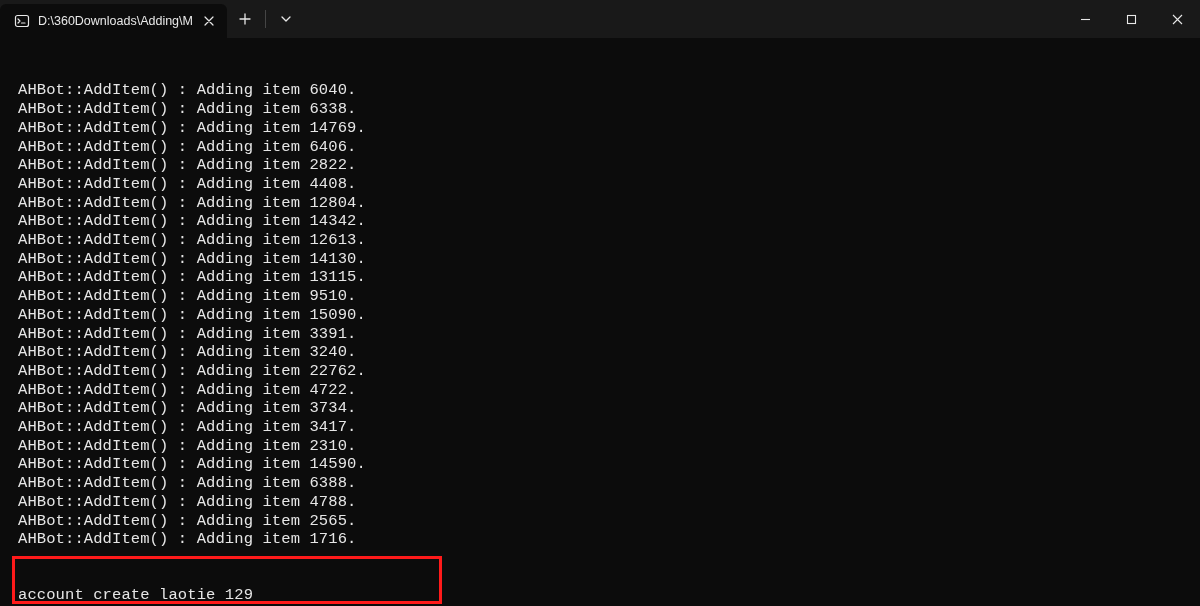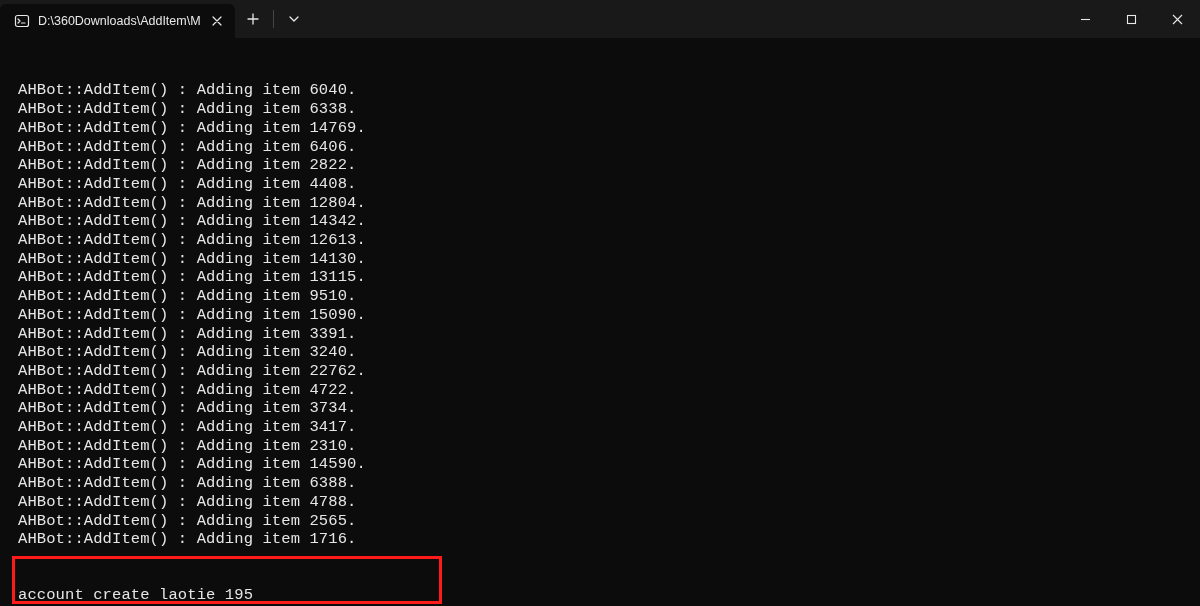--- a/index.html
+++ b/index.html
@@ -23,21 +23,21 @@
 
 <div class="titlebar">
   <div class="tab">
     <span class="icon">
       <svg width="16" height="16" viewBox="0 0 16 16">
           <rect x="1.5" y="2.5" width="13" height="11" rx="2" fill="none" stroke="#e8e8e8" stroke-width="1.2"></rect>
           <path d="M4 6 L6 8 L4 10" fill="none" stroke="#e8e8e8" stroke-width="1.2" stroke-linecap="round" stroke-linejoin="round"></path>
           <line x1="7.5" y1="10" x2="11" y2="10" stroke="#e8e8e8" stroke-width="1.2" stroke-linecap="round"></line>
         </svg>
     </span>
-    <span class="title">D:\360Downloads\AddItem\M</span>
+    <span class="title">D:\360Downloads\Adding\M</span>
     <span class="close">
       <svg width="10" height="10" viewBox="0 0 10 10">
           <path d="M1 1 L9 9 M9 1 L1 9" stroke="#e8e8e8" stroke-width="1.2" stroke-linecap="round"></path>
         </svg>
     </span>
   </div>
   <div class="tb-btn">
     <svg width="12" height="12" viewBox="0 0 12 12">
         <path d="M6 1 L6 11 M1 6 L11 6" stroke="#e8e8e8" stroke-width="1.3" stroke-linecap="round"></path>
       </svg>
@@ -63,20 +63,20 @@
     <div class="sysbtn">
       <svg width="11" height="11" viewBox="0 0 11 11">
           <path d="M1 1 L10 10 M10 1 L1 10" stroke="#e8e8e8" stroke-width="1.1"></path>
         </svg>
     </div>
   </div>
 </div>
 
 <div class="terminal">
   <div id="item-lines"><span class="line">AHBot::AddItem() : Adding item 6040.</span><span class="line">AHBot::AddItem() : Adding item 6338.</span><span class="line">AHBot::AddItem() : Adding item 14769.</span><span class="line">AHBot::AddItem() : Adding item 6406.</span><span class="line">AHBot::AddItem() : Adding item 2822.</span><span class="line">AHBot::AddItem() : Adding item 4408.</span><span class="line">AHBot::AddItem() : Adding item 12804.</span><span class="line">AHBot::AddItem() : Adding item 14342.</span><span class="line">AHBot::AddItem() : Adding item 12613.</span><span class="line">AHBot::AddItem() : Adding item 14130.</span><span class="line">AHBot::AddItem() : Adding item 13115.</span><span class="line">AHBot::AddItem() : Adding item 9510.</span><span class="line">AHBot::AddItem() : Adding item 15090.</span><span class="line">AHBot::AddItem() : Adding item 3391.</span><span class="line">AHBot::AddItem() : Adding item 3240.</span><span class="line">AHBot::AddItem() : Adding item 22762.</span><span class="line">AHBot::AddItem() : Adding item 4722.</span><span class="line">AHBot::AddItem() : Adding item 3734.</span><span class="line">AHBot::AddItem() : Adding item 3417.</span><span class="line">AHBot::AddItem() : Adding item 2310.</span><span class="line">AHBot::AddItem() : Adding item 14590.</span><span class="line">AHBot::AddItem() : Adding item 6388.</span><span class="line">AHBot::AddItem() : Adding item 4788.</span><span class="line">AHBot::AddItem() : Adding item 2565.</span><span class="line">AHBot::AddItem() : Adding item 1716.</span></div>
-  <span class="line">account create laotie 195</span>
+  <span class="line">account create laotie 129</span>
   
   
   
   
 </div>
 
 <div class="highlight-box"></div>
 
 </body></html>

